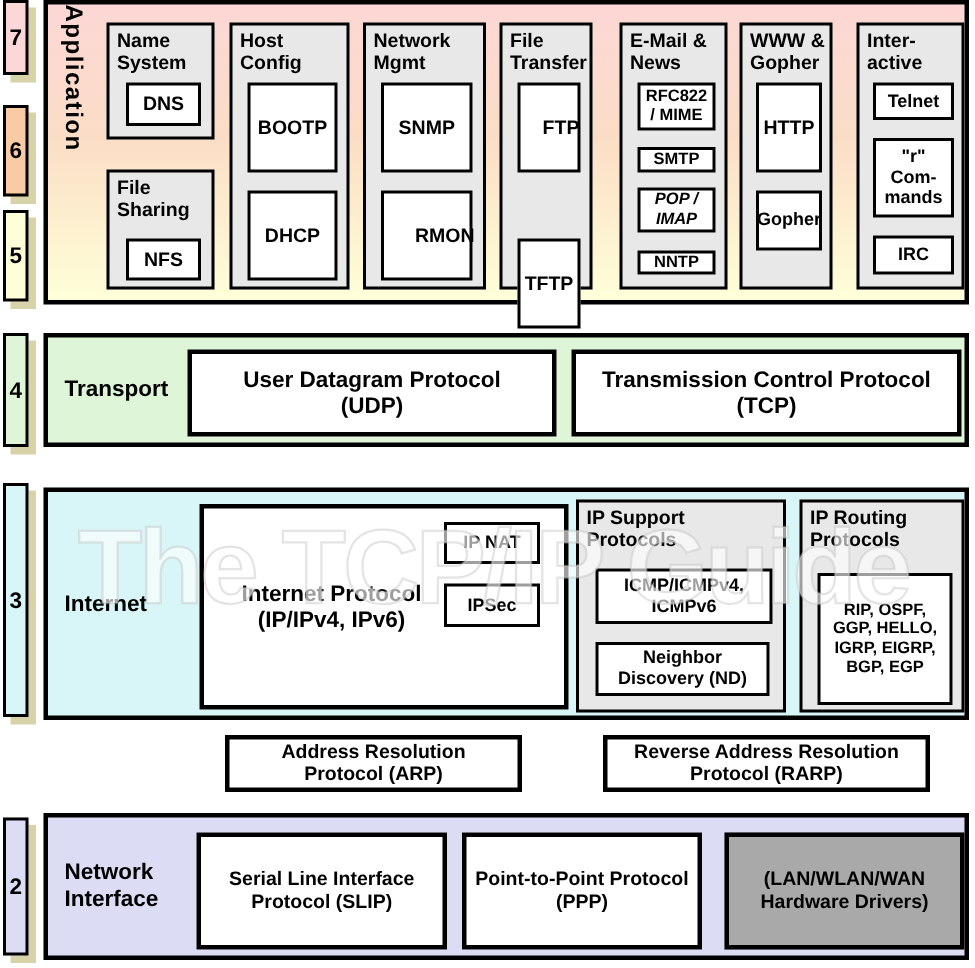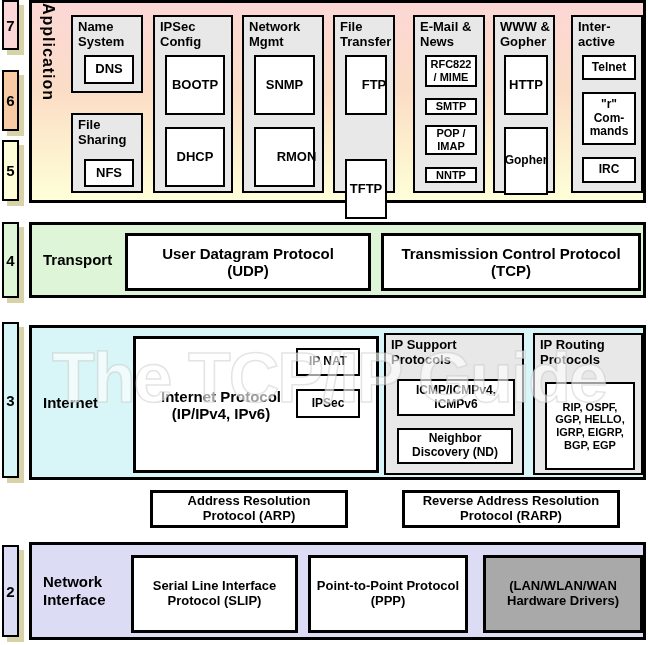--- a/index.html
+++ b/index.html
@@ -88,21 +88,21 @@
       <div class="gtitle" data-bind="application.name_system.title">Name System</div>
       <div class="pbox" style="left:11px; top:38px; width:50px; height:29px;" data-bind="application.name_system.dns">DNS</div>
     </div>
 
     <div class="group" style="left:39px; top:110px; width:72px; height:80px;">
       <div class="gtitle" data-bind="application.file_sharing.title">File Sharing</div>
       <div class="pbox" style="left:11px; top:44px; width:50px; height:28px;" data-bind="application.file_sharing.nfs">NFS</div>
     </div>
 
     <div class="group" style="left:121px; top:12px; width:80px; height:178px;">
-      <div class="gtitle" data-bind="application.host_config.title">IPSec Config</div>
+      <div class="gtitle" data-bind="application.host_config.title">Host Config</div>
       <div class="pbox" style="left:10px; top:38px; width:60px; height:60px;" data-bind="application.host_config.bootp">BOOTP</div>
       <div class="pbox" style="left:10px; top:110px; width:60px; height:60px;" data-bind="application.host_config.dhcp">DHCP</div>
     </div>
 
     <div class="group" style="left:210px; top:12px; width:82px; height:178px;">
       <div class="gtitle" data-bind="application.network_mgmt.title">Network Mgmt</div>
       <div class="pbox" style="left:10px; top:38px; width:61px; height:60px;" data-bind="application.network_mgmt.snmp">SNMP</div>
       <div class="pbox" style="left:10px; top:110px; width:61px; height:60px;padding-left:24px;" data-bind="application.network_mgmt.rmon">RMON</div>
     </div>
 
@@ -110,29 +110,29 @@
       <div class="gtitle" data-bind="application.file_transfer.title">File Transfer</div>
       <div class="pbox" style="left:10px; top:38px; width:42px; height:60px;padding-left:16px;" data-bind="application.file_transfer.ftp">FTP</div>
       <div class="pbox" style="left:10px; top:110px; width:42px; height:60px;margin-top:32px;" data-bind="application.file_transfer.tftp">TFTP</div>
     </div>
 
     <div class="group" style="left:381px; top:12px; width:72px; height:178px;">
       <div class="gtitle" data-bind="application.email_news.title">E-Mail &amp; News</div>
       <div class="pbox fs11" style="left:10px; top:38px; width:52px; height:32px;" data-bind="application.email_news.rfc822">RFC822
 / MIME</div>
       <div class="pbox fs11" style="left:10px; top:81px; width:52px; height:17px;" data-bind="application.email_news.smtp">SMTP</div>
-      <div class="pbox fs11" style="left:10px; top:108px; width:52px; height:30px;" data-bind="application.email_news.pop_imap">POP /
+      <div class="pbox fs11" style="left:10px; top:108px; width:52px; height:30px;font-style:italic;" data-bind="application.email_news.pop_imap">POP /
 IMAP</div>
       <div class="pbox fs11" style="left:10px; top:150px; width:52px; height:16px;" data-bind="application.email_news.nntp">NNTP</div>
     </div>
 
     <div class="group" style="left:461px; top:12px; width:62px; height:178px;">
       <div class="gtitle" data-bind="application.www_gopher.title">WWW &amp; Gopher</div>
       <div class="pbox" style="left:9px; top:38px; width:44px; height:60px;" data-bind="application.www_gopher.http">HTTP</div>
-      <div class="pbox fs12" style="left:9px; top:110px; width:44px; height:68px;" data-bind="application.www_gopher.gopher">Gopher</div>
+      <div class="pbox fs12" style="left:9px; top:110px; width:44px; height:40px;" data-bind="application.www_gopher.gopher">Gopher</div>
     </div>
 
     <div class="group" style="left:539px; top:12px; width:72px; height:178px;">
       <div class="gtitle" data-bind="application.interactive.title">Inter-active</div>
       <div class="pbox fs12" style="left:9px; top:38px; width:54px; height:25px;" data-bind="application.interactive.telnet">Telnet</div>
       <div class="pbox fs12" style="left:9px; top:75px; width:54px; height:53px;" data-bind="application.interactive.r_commands">"r"
 Com-
 mands</div>
       <div class="pbox fs12" style="left:9px; top:140px; width:54px; height:26px;" data-bind="application.interactive.irc">IRC</div>
     </div>

